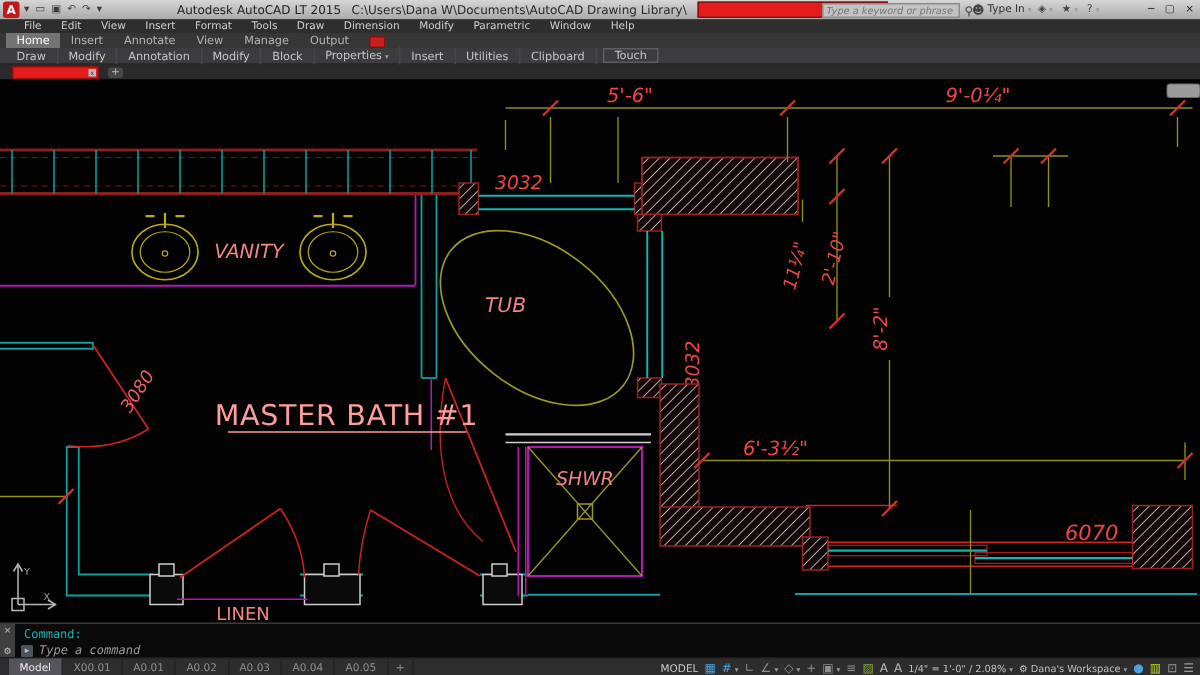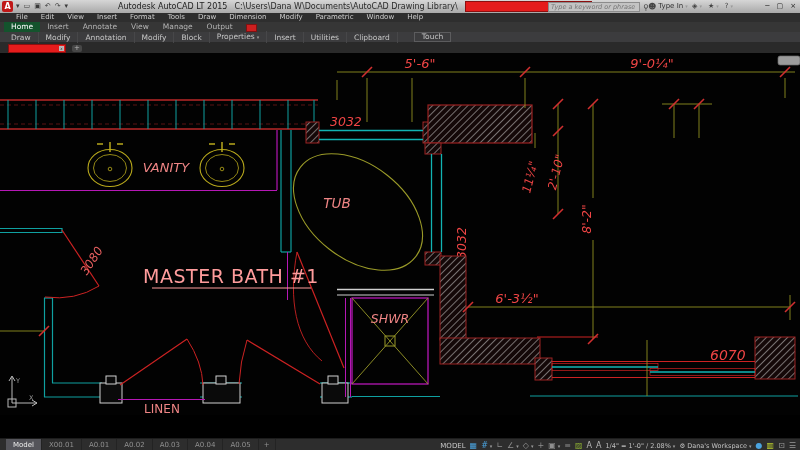--- a/index.html
+++ b/index.html
@@ -22,27 +22,27 @@
   .ic-clu{position:absolute;left:692px;top:2px;display:flex;gap:6px;font-size:7px;color:#444;line-height:9px;}
   .winbtns{position:absolute;right:4px;top:1px;display:flex;gap:7px;font-size:7px;color:#222;line-height:10px;}
   
   .menubar{position:absolute;left:0;top:13px;width:800px;height:9px;background:#2e2e2e;
     display:flex;gap:13px;padding-left:16px;box-sizing:border-box;}
   .menubar span{color:#cfcfcf;font-size:7px;line-height:9px;}
   
   .rtabs{position:absolute;left:0;top:22px;width:800px;height:10px;background:#363636;
     display:flex;align-items:stretch;padding-left:4px;box-sizing:border-box;}
   .rtab{color:#b4b4b4;font-size:7.5px;line-height:10px;padding:0 7px;}
-  .rtab.active{background:#14532d;color:#fff;text-align:center;}
+  .rtab.active{background:#737373;color:#fff;text-align:center;}
   .redswatch{width:9px;height:6px;background:#cc1f1f;margin:2px 2px 0 6px;border:1px solid #7e1212;}
   .caret:after{content:"▾";font-size:5px;color:#9a9a9a;margin-left:2px;}
   .rpanels{position:absolute;left:0;top:32px;width:800px;height:11px;background:#3c3c3e;
     display:flex;align-items:center;padding-left:4px;box-sizing:border-box;border-bottom:1px solid #2a2a2a;}
   .rpanel{color:#c6c6c6;font-size:7.5px;line-height:11px;padding:0 7px;border-right:1px solid #474749;}
-  .rpanel.boxed{border:1px solid #5c5c5e;margin-left:16px;line-height:8px;}
+  .rpanel.boxed{border:1px solid #5c5c5e;margin-left:4px;line-height:8px;}
   
   .ftabs{position:absolute;left:0;top:43px;width:800px;height:10px;background:#2a2a2a;}
   .ftab-red{position:absolute;left:8px;top:1px;width:58px;height:9px;background:#e51c1c;border:1px solid #8d0f0f;box-sizing:border-box;}
   .ftab-x{position:absolute;right:1px;top:1px;width:5px;height:5px;background:#b9b9b9;font-size:4px;line-height:5px;text-align:center;color:#333;}
   .ftab-plus{position:absolute;left:72px;top:1.5px;width:10px;height:7px;background:#474747;color:#bbb;
     font-size:7px;line-height:7px;text-align:center;border-radius:2px;}
   
   .cmd{position:absolute;left:0;top:415px;width:800px;height:23px;background:#0a0a0a;border-top:1px solid #3a3a3a;box-sizing:border-box;}
   .cmd-strip{position:absolute;left:0;top:0;width:10px;height:23px;background:#3f3f3f;color:#c2c2c2;
     font-size:6px;display:flex;flex-direction:column;justify-content:space-between;align-items:center;padding:1px 0;box-sizing:border-box;}
@@ -358,20 +358,31 @@
       <line x1="12" y1="403" x2="12" y2="377"></line>
       <polyline points="9,381 12,376 15,381"></polyline>
       <line x1="12" y1="403" x2="37" y2="403"></line>
       <polyline points="32,400 37,403 32,406"></polyline>
       <rect x="8" y="399" width="8" height="8"></rect>
     </g>
     <text x="16" y="383" font-size="6.5" fill="#9a9a9a">Y</text>
     <text x="29" y="400" font-size="6.5" fill="#9a9a9a">X</text>
   </svg>
 
+  <div class="cmd">
+    <div class="cmd-strip">
+      <span>×</span>
+      <span>⚙</span>
+    </div>
+    <div class="cmd-hist">Command:</div>
+    <div class="cmd-prompt">
+      <span class="cmd-ic">▸</span>
+      <span class="t">Type a command</span>
+    </div>
+  </div>
 
   <div class="bottom">
     <div class="ltabs">
       <span class="ltab active">Model</span>
       <span class="ltab">X00.01</span>
       <span class="ltab">A0.01</span>
       <span class="ltab">A0.02</span>
       <span class="ltab">A0.03</span>
       <span class="ltab">A0.04</span>
       <span class="ltab">A0.05</span>

